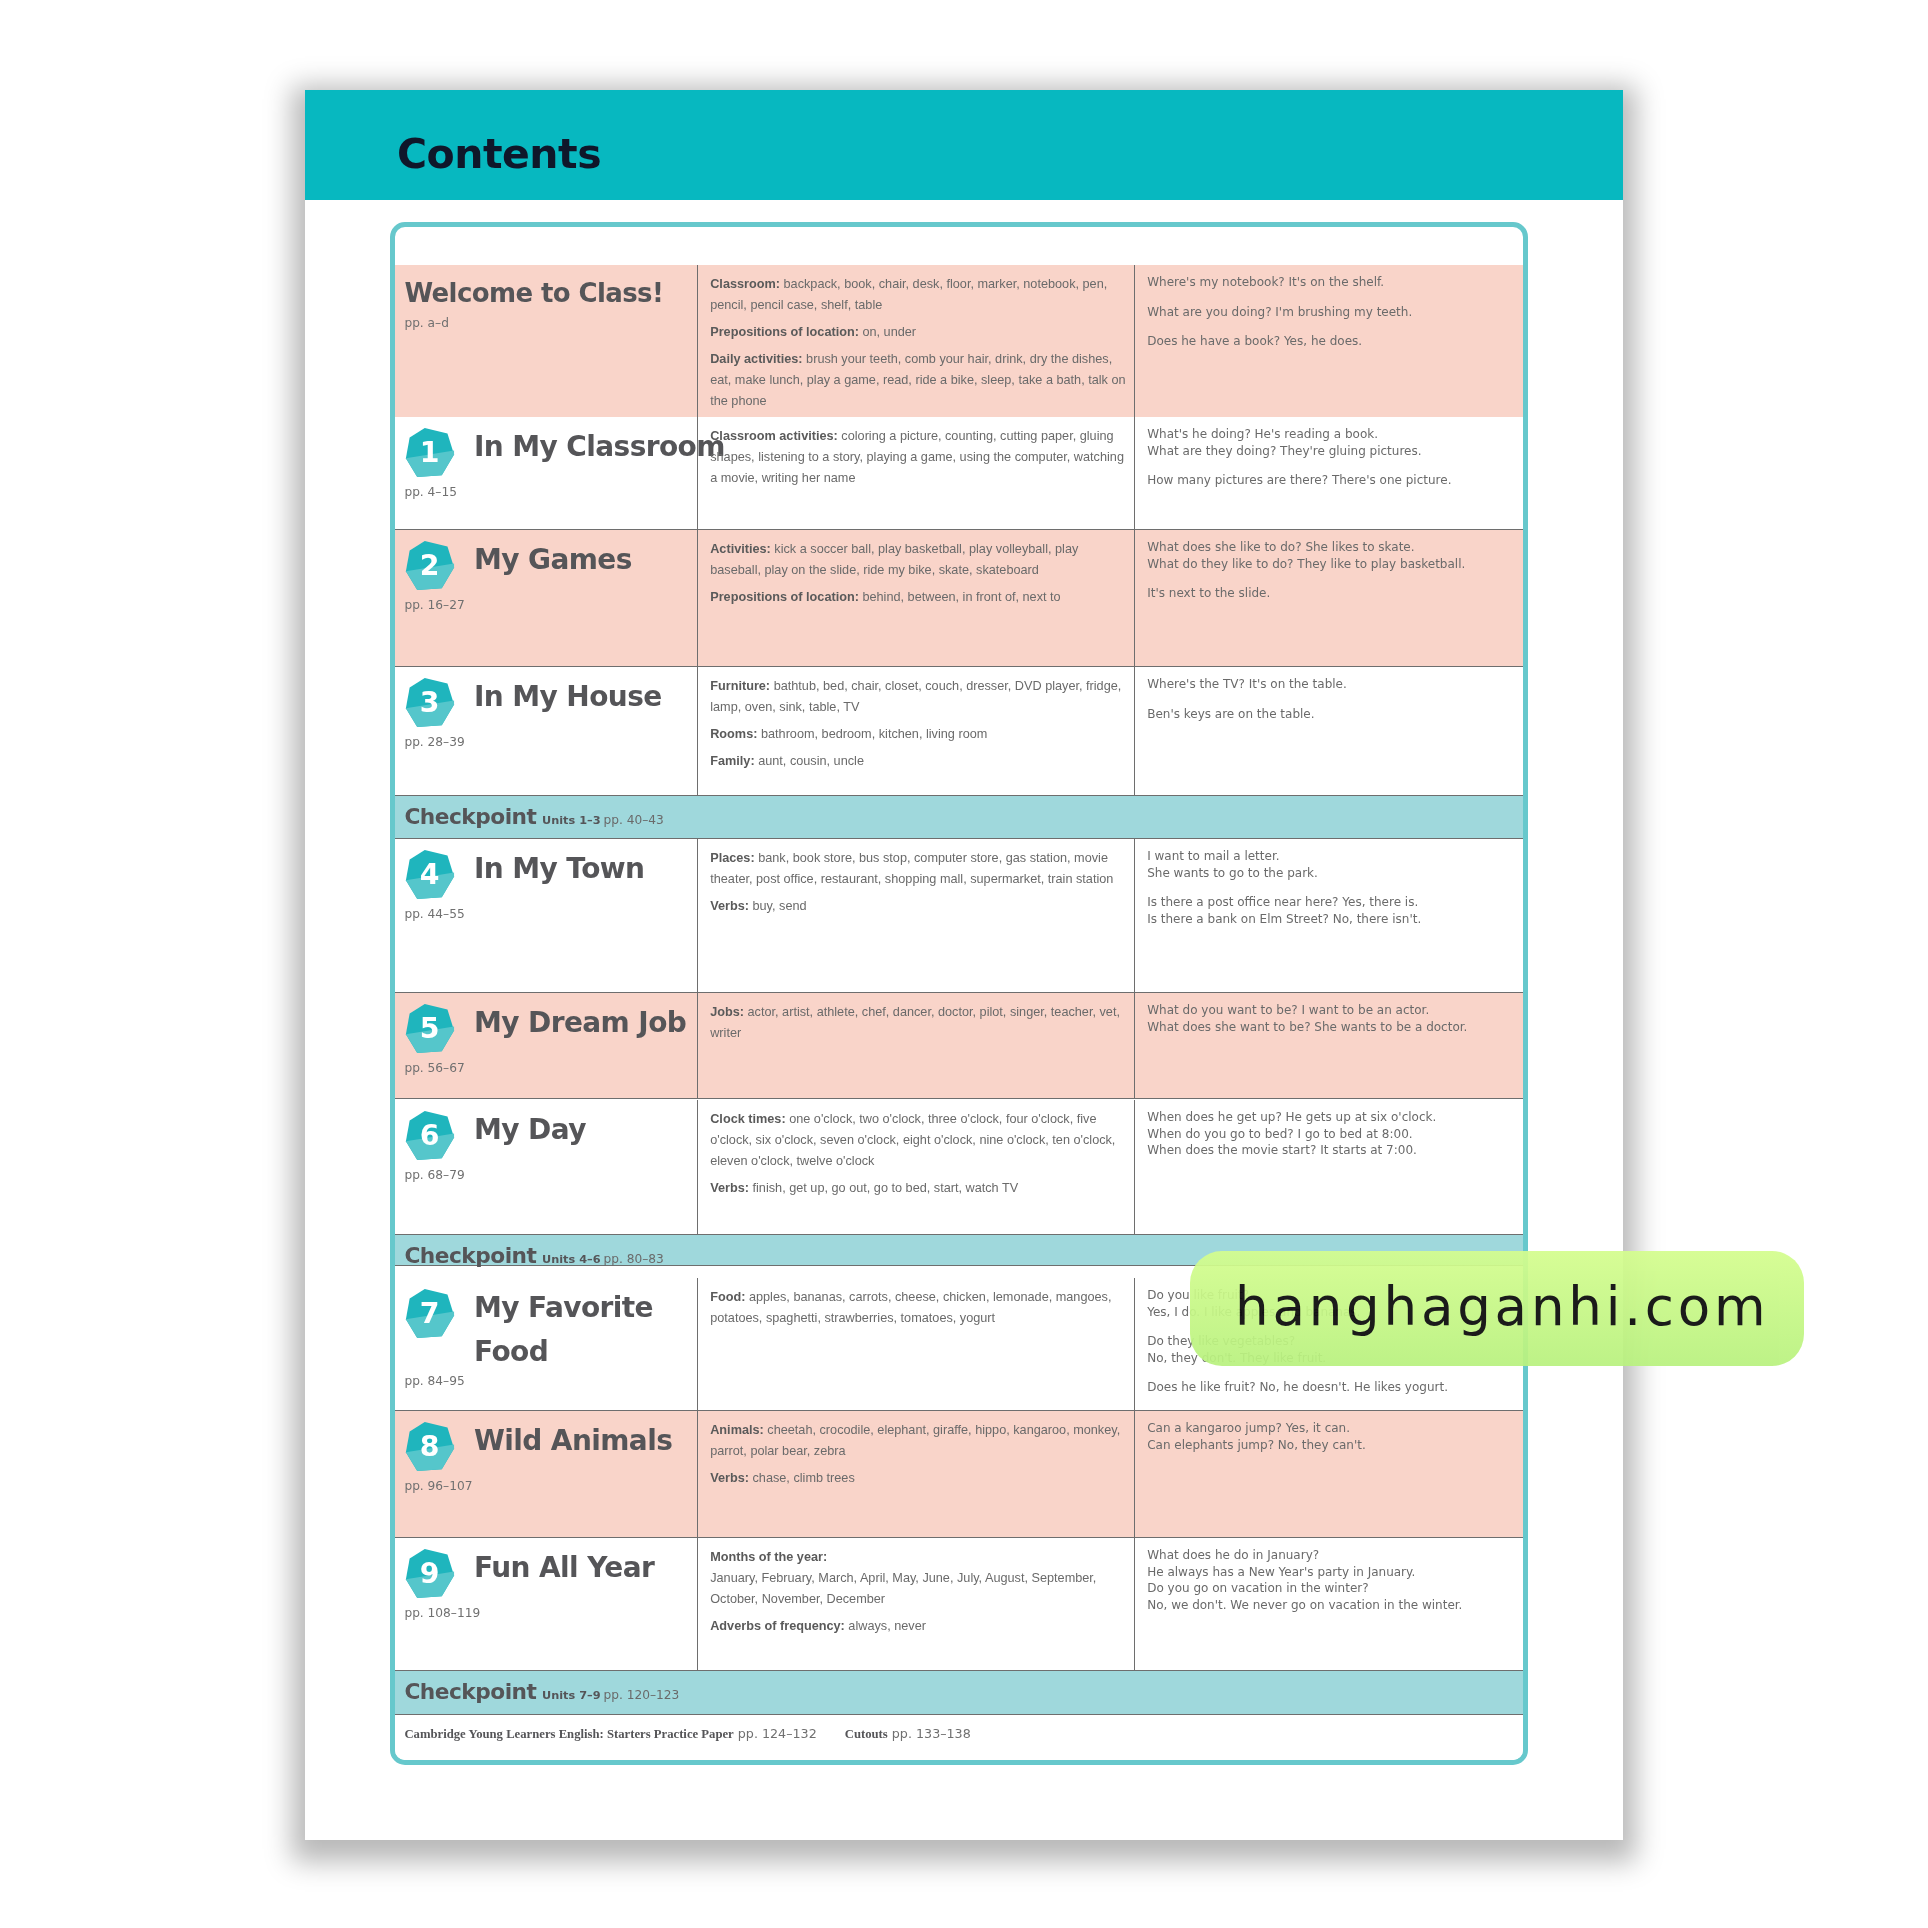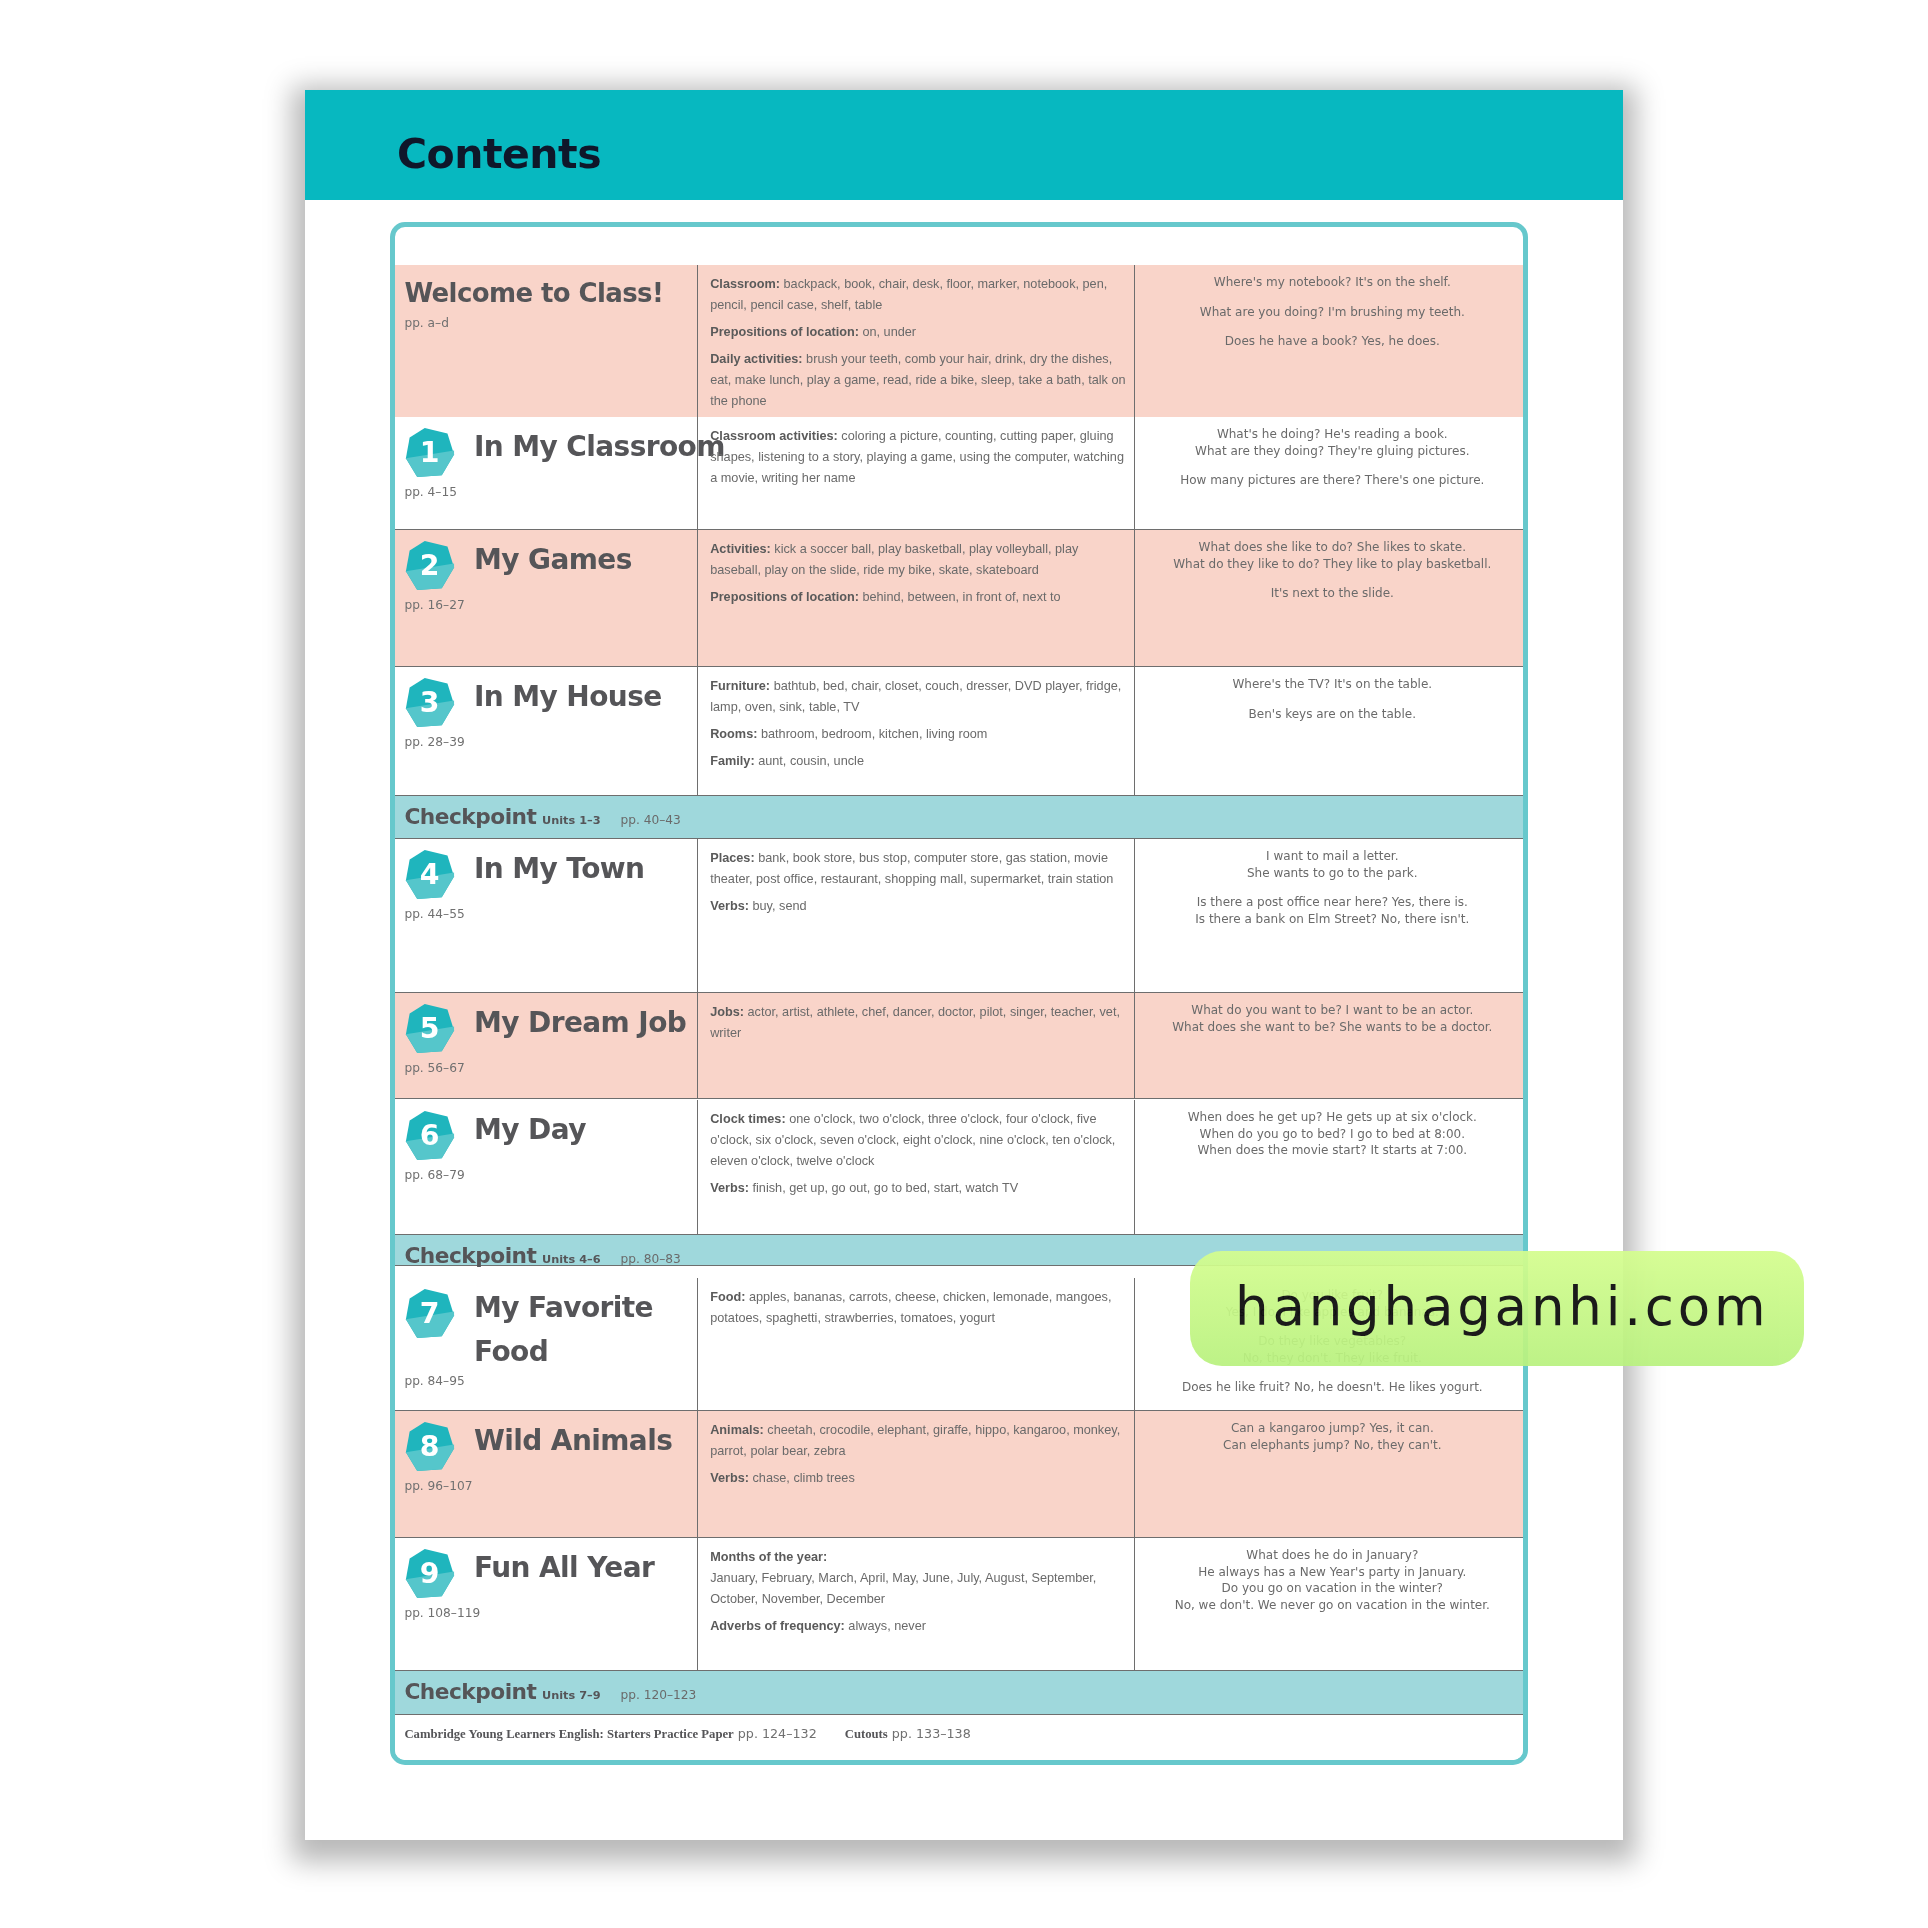--- a/index.html
+++ b/index.html
@@ -21,25 +21,25 @@
   .head .c1,.head .c2{border-right:1.9px solid #8b1a22;}
   .unit-name{position:absolute;left:79px;font-family:"DejaVu Sans",sans-serif;font-weight:bold;font-size:28px;color:#555558;letter-spacing:-0.6px;line-height:44px;}
   .welcome-name{position:absolute;left:9.4px;top:13px;font-weight:bold;font-size:26px;color:#555558;letter-spacing:-0.6px;text-align:right;}
   .pp{position:absolute;left:9.4px;font-size:12.2px;color:#707070;}
   .hex{position:absolute;left:9.4px;width:51px;height:53px;}
   .hex svg{width:51px;height:53px;display:block;}
   .vocab{position:absolute;left:12.2px;top:9.4px;right:5.6px;font-family:"Liberation Sans",sans-serif;font-size:12.7px;line-height:21px;color:#6a6a6a;}
   .vocab p{margin:0 0 5.6px 0;}
   .vocab b{color:#5a5a5a;}
   .struct{position:absolute;left:12.2px;top:9.4px;right:5.6px;font-family:"DejaVu Sans",sans-serif;font-size:12px;line-height:16.5px;color:#6a6a6a;}
-  .struct p{margin:0 0 13px 0;text-align:center;}
+  .struct p{margin:0 0 13px 0;}
   .cp-text{position:absolute;left:9.4px;top:7.5px;color:#555558;white-space:nowrap;}
   .cp-word{font-weight:bold;font-size:21.7px;letter-spacing:-0.5px;}
   .cp-units{font-weight:bold;font-size:11.3px;margin-left:5.6px;}
-  .cp-pages{font-size:12.2px;margin-left:20px;color:#6a6a6a;}
+  .cp-pages{font-size:12.2px;margin-left:3px;color:#6a6a6a;}
   .footer-text{position:absolute;left:9.4px;top:11.3px;font-size:12.7px;color:#555558;white-space:nowrap;}
   .footer-text b{font-weight:bold;font-family:Liberation Serif, serif;}
   .footer-text .fp{color:#707070;}
   .watermark{position:absolute;left:885px;top:1161px;width:614px;height:115px;border-radius:32px;background:linear-gradient(#d4fd8e,#b9f27f);opacity:0.93;}
   .watermark span{position:absolute;left:45px;top:24.5px;font-family:"DejaVu Sans",sans-serif;font-size:53px;color:#0a0a0a;letter-spacing:3.8px;}
 </style>
 </head>
 <body>
 
 <div class="page">

